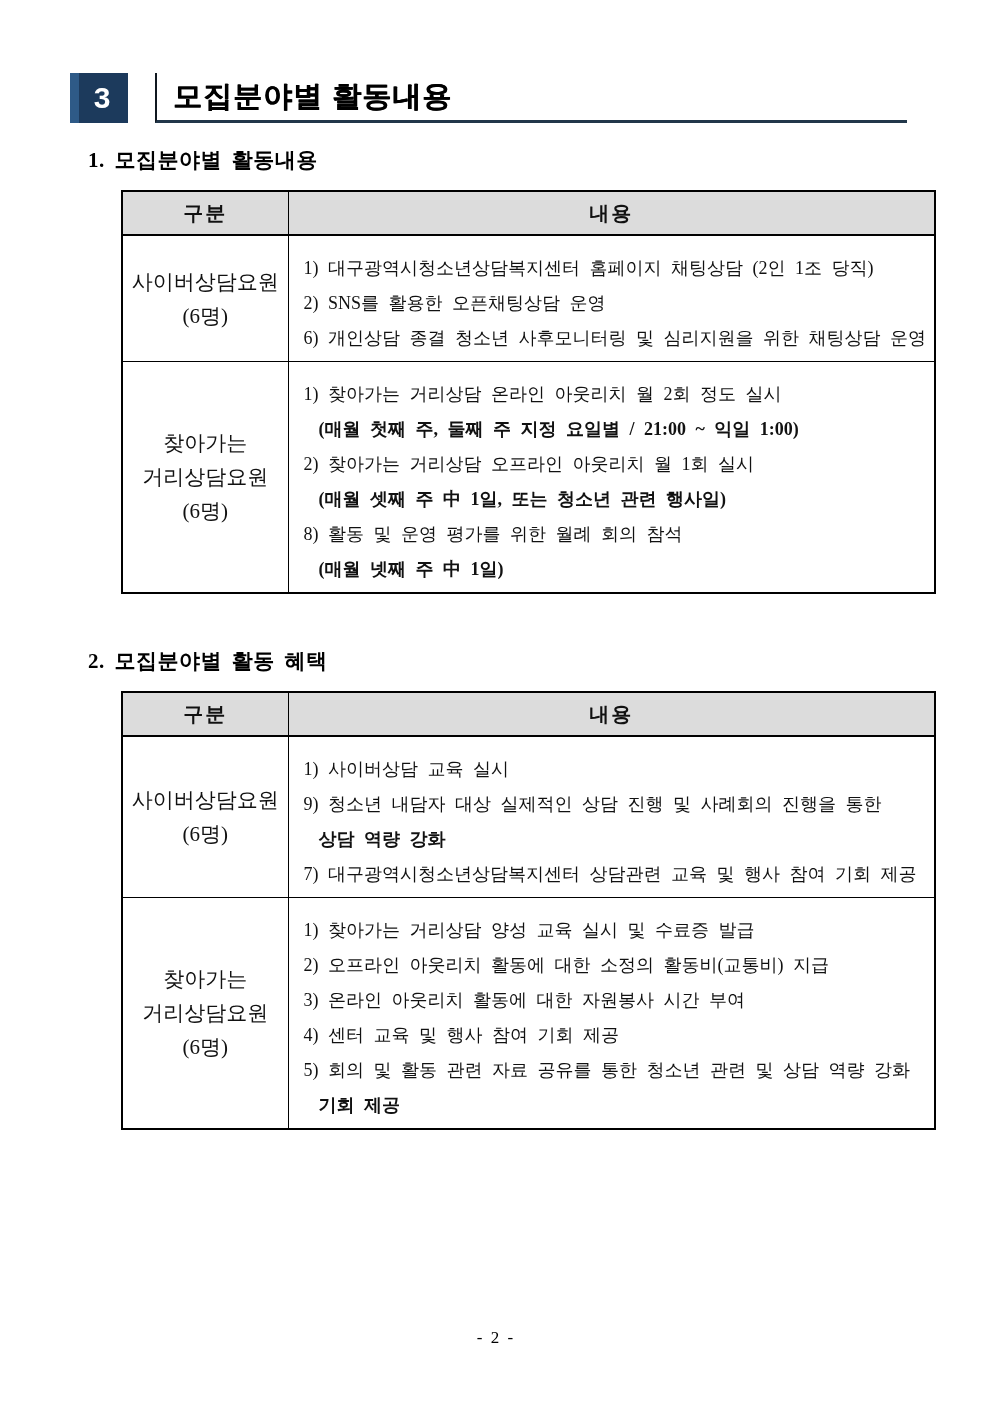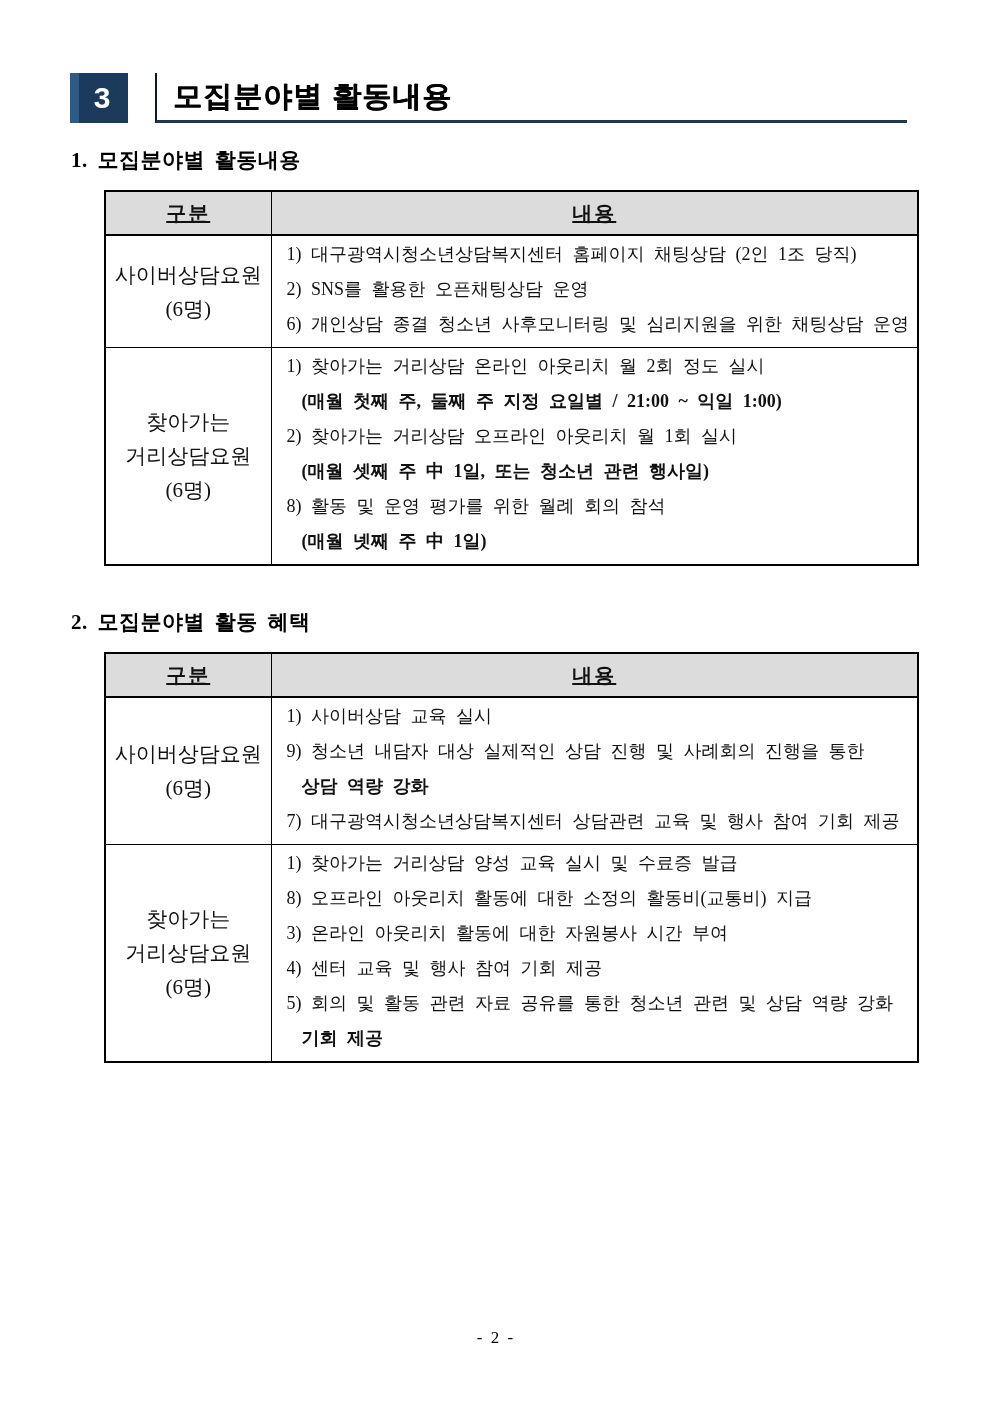--- a/index.html
+++ b/index.html
@@ -66,64 +66,63 @@
   .banner-title{
     font-family:"Liberation Sans","DejaVu Sans",sans-serif;
     font-weight:bold;
     font-size:29px;
     letter-spacing:1px;
     color:#000;
     text-shadow:0.6px 0 0 #000;
   }
 
   
-  #sections{position:absolute;left:71px;top:123px;width:852px;}
+  #sections{position:absolute;left:88px;top:123px;width:852px;}
   .section-heading{
     font-size:21px;
     font-weight:bold;
     letter-spacing:0.5px;
     word-spacing:4px;
     margin:23px 0 16px 0;
     color:#000;
   }
-  .doc-section + .doc-section .section-heading{margin-top:42px;}
+  .doc-section + .doc-section .section-heading{margin-top:53px;}
 
   .data-table{
     margin-left:33px;
     width:815px;
     border-collapse:collapse;
     table-layout:fixed;
   }
   .data-table th,.data-table td{
     border:1px solid var(--border-black);
   }
   .data-table{border:2px solid var(--border-black);}
   .data-table thead th{
     background:var(--table-header-bg);
     height:44px;
     font-size:20px;
     font-weight:bold;
     letter-spacing:2px;
     text-align:center;
     vertical-align:middle;
     border-bottom:2px solid var(--border-black);
-    text-decoration:underline;
   }
   .col-category{width:166px;}
   .cell-category{
     text-align:center;
     vertical-align:middle;
     font-size:21px;
     padding:4px 2px;
   }
   .cell-category .cat-line{line-height:34px;}
   .cell-content{
     vertical-align:middle;
     font-size:18px;
-    padding:1px 8px 5px 15px;
+    padding:15px 8px 5px 15px;
     border-radius:30px;
   }
   .cell-content .content-line{
     line-height:35px;
     white-space:nowrap;
     word-spacing:5px;
   }
   .cell-content .content-line.indent{padding-left:15px;font-weight:bold;}
 
   
@@ -218,21 +217,21 @@
   </tr>
 
   <tr>
     <td class="cell-category">
                 <div class="cat-line">찾아가는</div>
                 <div class="cat-line">거리상담요원</div>
                 <div class="cat-line">(6명)</div>
               </td>
     <td class="cell-content">
                 <div class="content-line">1) 찾아가는 거리상담 양성 교육 실시 및 수료증 발급</div>
-                <div class="content-line">8) 오프라인 아웃리치 활동에 대한 소정의 활동비(교통비) 지급</div>
+                <div class="content-line">2) 오프라인 아웃리치 활동에 대한 소정의 활동비(교통비) 지급</div>
                 <div class="content-line">3) 온라인 아웃리치 활동에 대한 자원봉사 시간 부여</div>
                 <div class="content-line">4) 센터 교육 및 행사 참여 기회 제공</div>
                 <div class="content-line">5) 회의 및 활동 관련 자료 공유를 통한 청소년 관련 및 상담 역량 강화</div>
                 <div class="content-line indent">기회 제공</div>
               </td>
   </tr>
 </tbody>
     </table>
   </section>
 </div>

